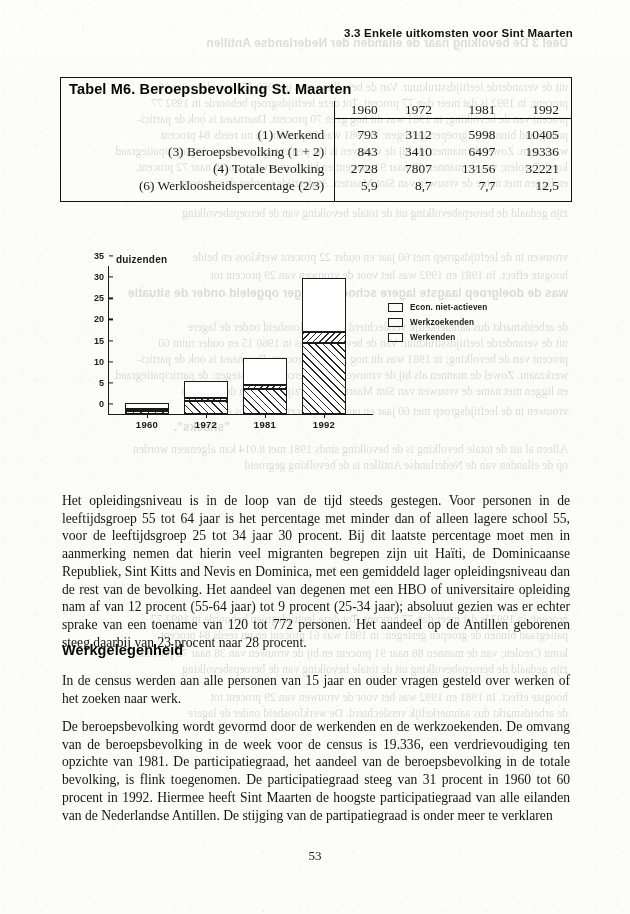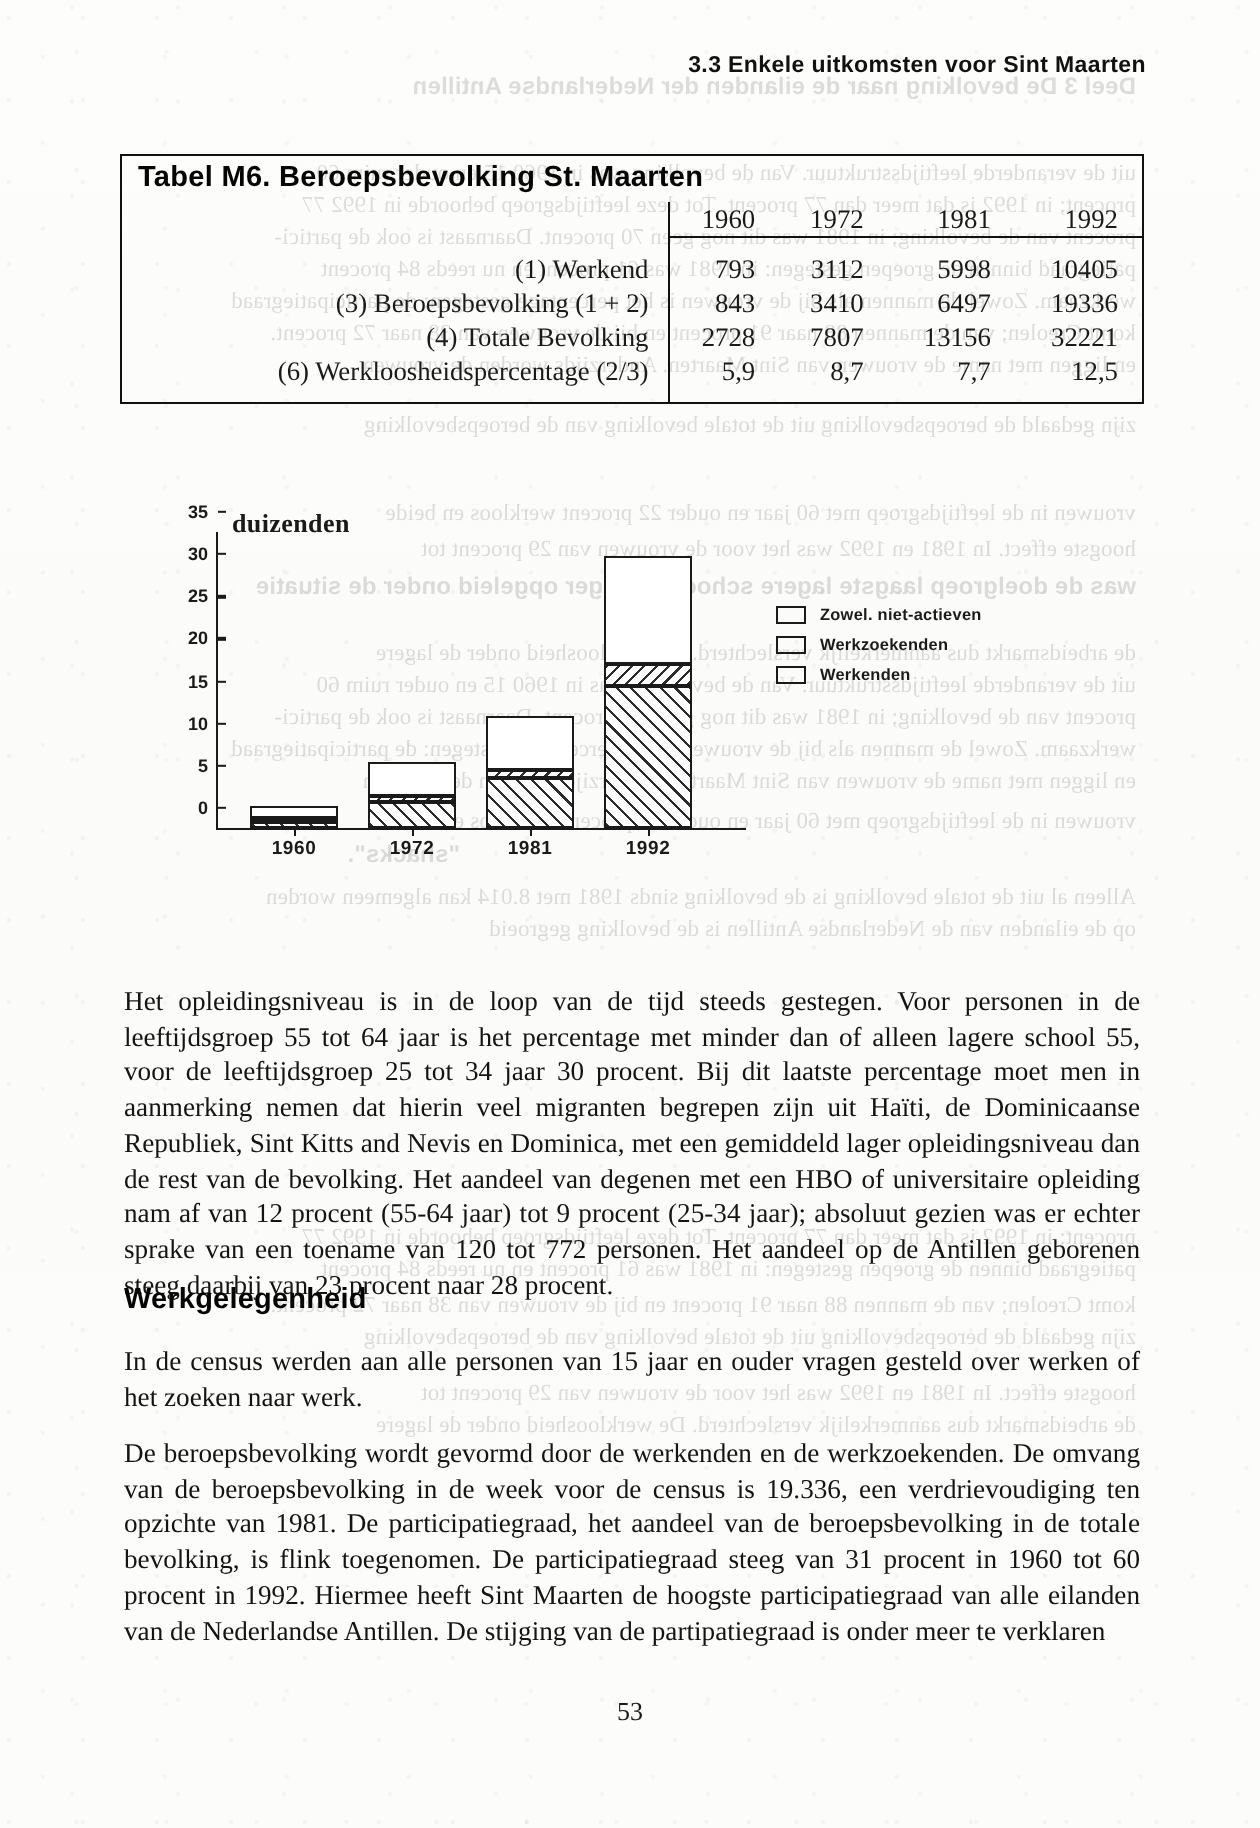--- a/index.html
+++ b/index.html
@@ -126,23 +126,23 @@
   #chart-title .l2 { display: block; }
   #plot-wrap {
     position: relative;
     margin-top: 6px;
     height: 190px;
   }
   #yaxis-unit {
     position: absolute;
     left: 56px;
     top: 0px;
-    font-family: Liberation Serif, serif;
-    font-weight: bold;
-    font-size: 13px;
+    font-family: Liberation Sans, sans-serif;
+    font-weight: bold;
+    font-size: 10px;
     letter-spacing: 0.2px;
   }
   #plot {
     position: absolute;
     left: 48px;
     top: 12px;
     width: 264px;
     height: 148px;
     border-left: 1.3px solid #1a1a1a;
     border-bottom: 1.3px solid #1a1a1a;
@@ -403,21 +403,21 @@
           <div class="seg active" style="bottom:0px;    height:71.5px;"></div>
           <div class="seg seeking" style="bottom:71.5px; height:10.3px;"></div>
           <div class="seg inactive" style="bottom:81.8px; height:54.4px;"></div>
           <div class="xtick">1992</div>
         </div>
       </div>
 
       <div id="legend">
         <div class="legend-row">
           <span class="swatch inactive"></span>
-          <span>Zowel. niet-actieven</span>
+          <span>Econ. niet-actieven</span>
         </div>
         <div class="legend-row">
           <span class="swatch seeking"></span>
           <span>Werkzoekenden</span>
         </div>
         <div class="legend-row">
           <span class="swatch active"></span>
           <span>Werkenden</span>
         </div>
       </div>

